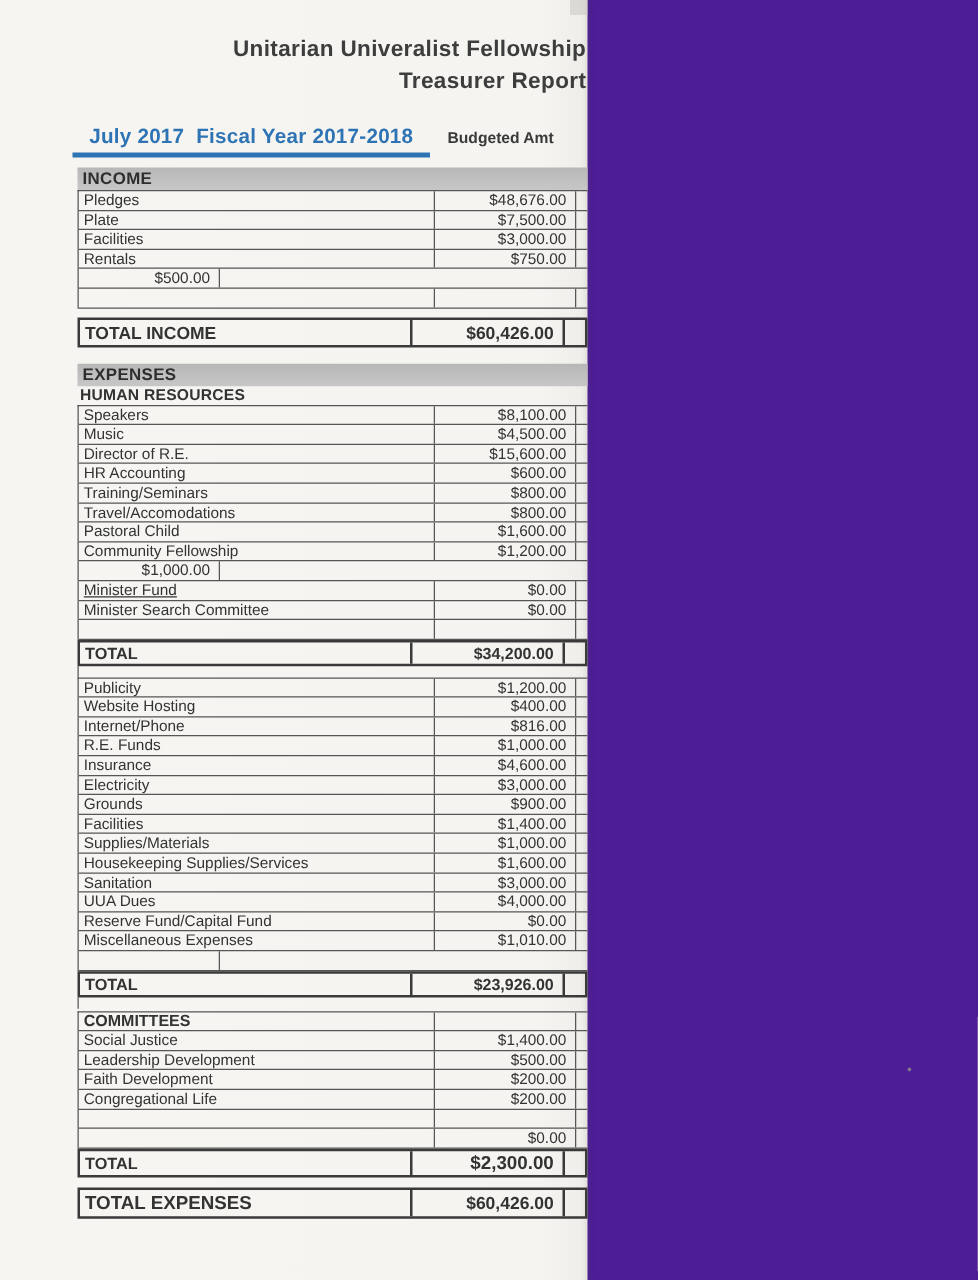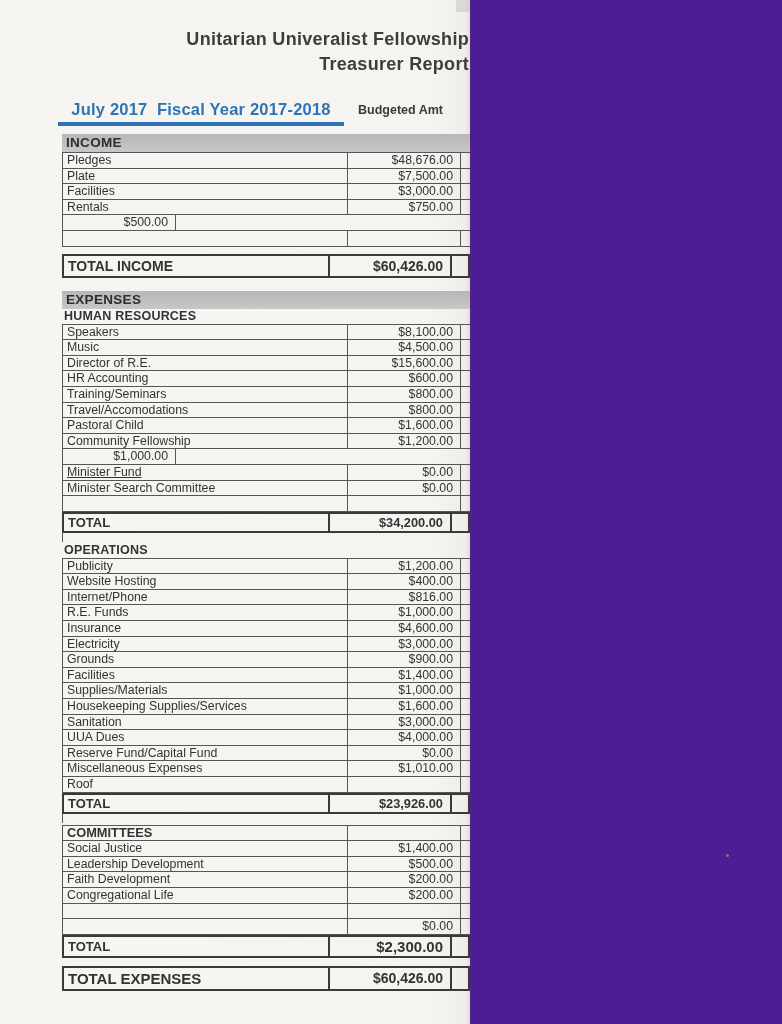--- a/index.html
+++ b/index.html
@@ -203,21 +203,20 @@
           </div>
         </div>
       <div class="total-box t-sub">
         <div class="lbl">TOTAL</div>
         <div class="amt">$34,200.00</div>
         <div class="sliver"></div>
       </div>
 
       <div class="spacer-left"></div>
 
-      <div class="subhead mt1">OPERATIONS</div>
       <div class="tbl">
 
           <div class="row">
             <div class="cell lbl">Publicity</div>
             <div class="cell amt">$1,200.00</div>
             <div class="cell sliver"></div>
           </div>
 
           <div class="row">
             <div class="cell lbl">Website Hosting</div>
@@ -291,21 +290,20 @@
             <div class="cell sliver"></div>
           </div>
 
           <div class="row">
             <div class="cell lbl">Miscellaneous Expenses</div>
             <div class="cell amt">$1,010.00</div>
             <div class="cell sliver"></div>
           </div>
 
           <div class="row">
-            <div class="cell lbl">Roof</div>
             <div class="cell amt"></div>
             <div class="cell sliver"></div>
           </div>
         </div>
       <div class="total-box t-sub">
         <div class="lbl">TOTAL</div>
         <div class="amt">$23,926.00</div>
         <div class="sliver"></div>
       </div>
 

